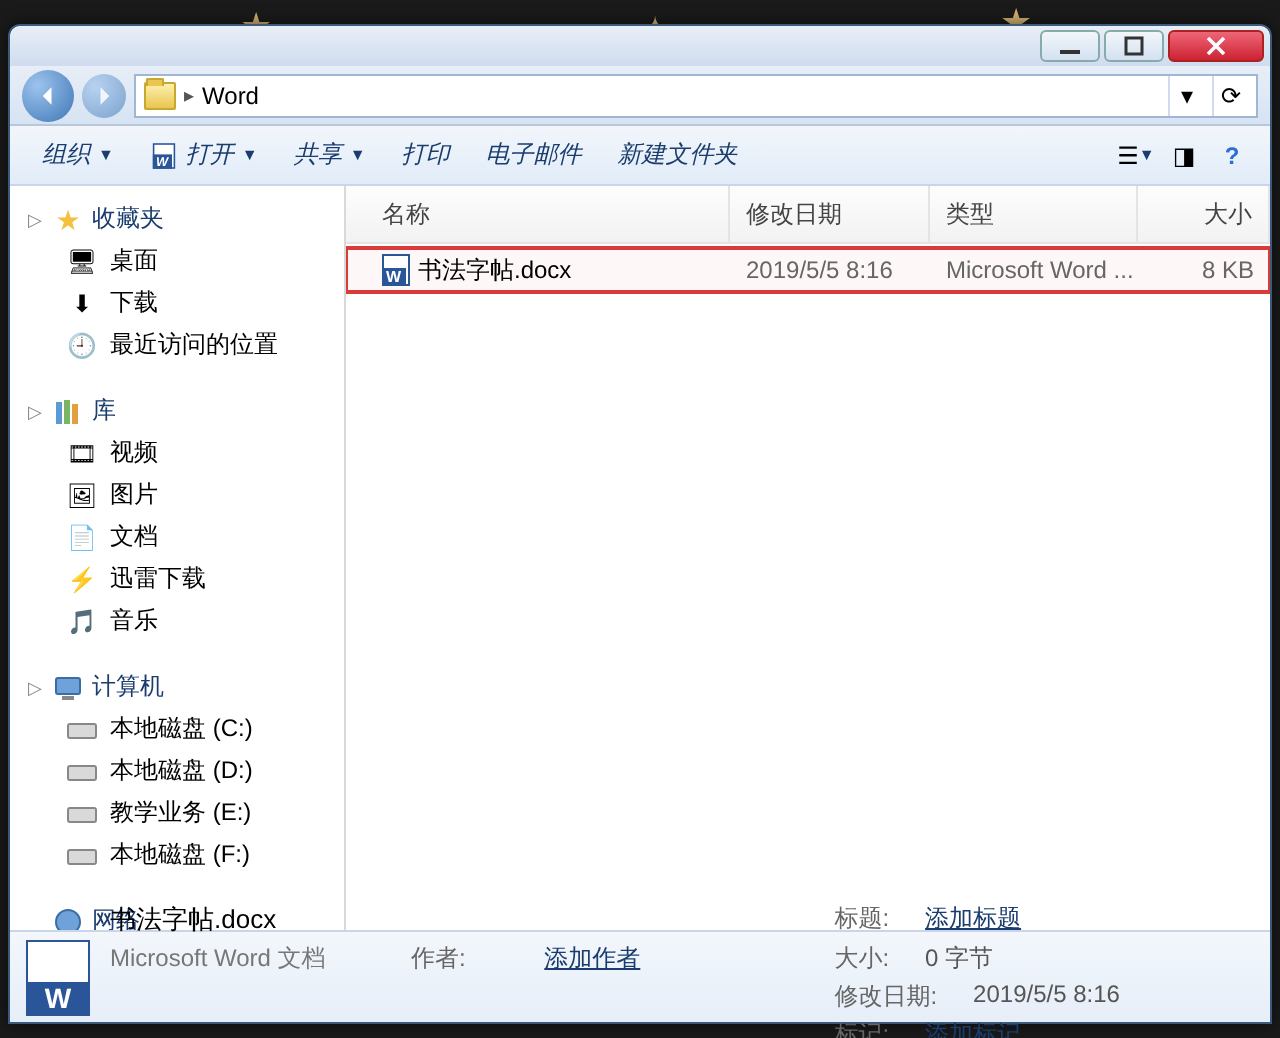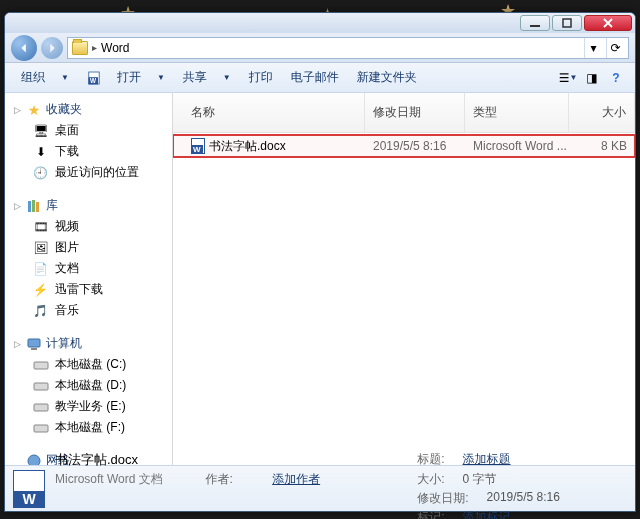--- a/index.html
+++ b/index.html
@@ -15,35 +15,35 @@
 .navbtn { width:26px; height:26px; border-radius:50%; background:radial-gradient(circle at 30% 30%,#9cc3ee,#3f77b5); display:flex; align-items:center; justify-content:center; cursor:pointer; }
 .navbtn svg { width:14px; height:14px; fill:#fff; }
 .navbtn.dim { opacity:.6; width:22px; height:22px; }
 .pathbox { flex:1; height:22px; background:#fff; border:1px solid #9fb7d4; display:flex; align-items:center; padding:0 4px; gap:4px; }
 .foldicon { width:16px; height:14px; background:linear-gradient(#fdf0ad,#e9c551); border:1px solid #c8a92e; border-radius:1px; position:relative; }
 .foldicon::before { content:""; position:absolute; top:-3px; left:0; width:7px; height:3px; background:#e9c551; border:1px solid #c8a92e; border-bottom:none; border-radius:1px 1px 0 0; }
 .chev { color:#555; font-size:10px; }
 .pathdrop, .refresh { width:18px; height:20px; display:flex; align-items:center; justify-content:center; border-left:1px solid #cfdcef; cursor:pointer; }
 .searchbox { width:160px; height:22px; background:#fff; border:1px solid #9fb7d4; display:flex; align-items:center; padding:0 4px; gap:4px; color:#888; font-style:italic; }
 .toolbar { height:30px; background:linear-gradient(#f2f6fb,#e1ecf8); display:flex; align-items:center; padding:0 8px; gap:2px; border-bottom:1px solid #c7d6e9; }
-.tbitem { padding:4px 8px; display:flex; align-items:center; gap:16px; cursor:pointer; color:#1a3c6e; }
+.tbitem { padding:4px 8px; display:flex; align-items:center; gap:4px; cursor:pointer; color:#1a3c6e;font-style:italic; }
 .tbdrop { font-size:8px; color:#1a3c6e; }
 .tbspacer { flex:1; }
 .tbicon { width:22px; height:22px; display:flex; align-items:center; justify-content:center; cursor:pointer; }
 .body { flex:1; display:flex; min-height:0; }
 .sidebar { width:168px; background:#fff; border-right:1px solid #d9d9d9; overflow:auto; padding:6px 0; }
 .sbgroup { margin-bottom:12px; }
 .sbhead { display:flex; align-items:center; gap:4px; padding:2px 8px; color:#1a3c6e; cursor:pointer; }
 .sbexpand { width:9px; height:9px; display:inline-flex; align-items:center; justify-content:center; color:#888; font-size:9px; }
 .sbitem { display:flex; align-items:center; gap:6px; padding:2px 8px 2px 28px; cursor:pointer; }
 .ico { width:16px; height:16px; display:inline-flex; align-items:center; justify-content:center; }
 .star-ico { color:#f5c13d; font-size:14px; }
 .lib-ico svg, .drive-ico svg, .net-ico svg, .comp-ico svg { width:16px; height:16px; }
 .main { flex:1; background:#fff; display:flex; flex-direction:column; }
-.cols { height:40px; display:flex; align-items:center; border-bottom:1px solid #e4e4e4; color:#444; padding-left:10px; background:linear-gradient(#fdfdfd,#f2f2f2); }
+.cols { height:29px; display:flex; align-items:center; border-bottom:1px solid #e4e4e4; color:#444; padding-left:10px; background:linear-gradient(#fdfdfd,#f2f2f2); }
 .col { border-right:1px solid #e4e4e4; padding:0 8px; height:100%; display:flex; align-items:center; }
 .c-name{flex:0 0 182px} .c-date{flex:0 0 100px} .c-type{flex:0 0 104px} .c-size{flex:1; justify-content:flex-end;}
 .rows { flex:1; overflow:auto; padding:2px 0; }
 .row { display:flex; align-items:center; height:22px; padding-left:10px; cursor:pointer; }
 .row.hl { outline:2px solid #d93a3a; outline-offset:-1px; background:#fef7f7; }
 .cell { padding:0 8px; display:flex; align-items:center; gap:4px; color:#666; }
 .cell.nm{flex:0 0 182px; color:#000;} .cell.dt{flex:0 0 100px} .cell.tp{flex:0 0 104px; white-space:nowrap; overflow:hidden;} .cell.sz{flex:1; justify-content:flex-end;}
 .docicon { width:14px; height:16px; background:#fff; border:1px solid #2a5699; position:relative; }
 .docicon::after { content:"W"; position:absolute; bottom:-1px; left:-1px; background:#2a5699; color:#fff; font-size:8px; font-weight:bold; padding:0 2px; line-height:9px; }
 .details { height:46px; background:linear-gradient(#f3f7fc,#e6eef8); border-top:1px solid #c7d6e9; display:flex; align-items:center; padding:4px 8px; gap:10px; }

